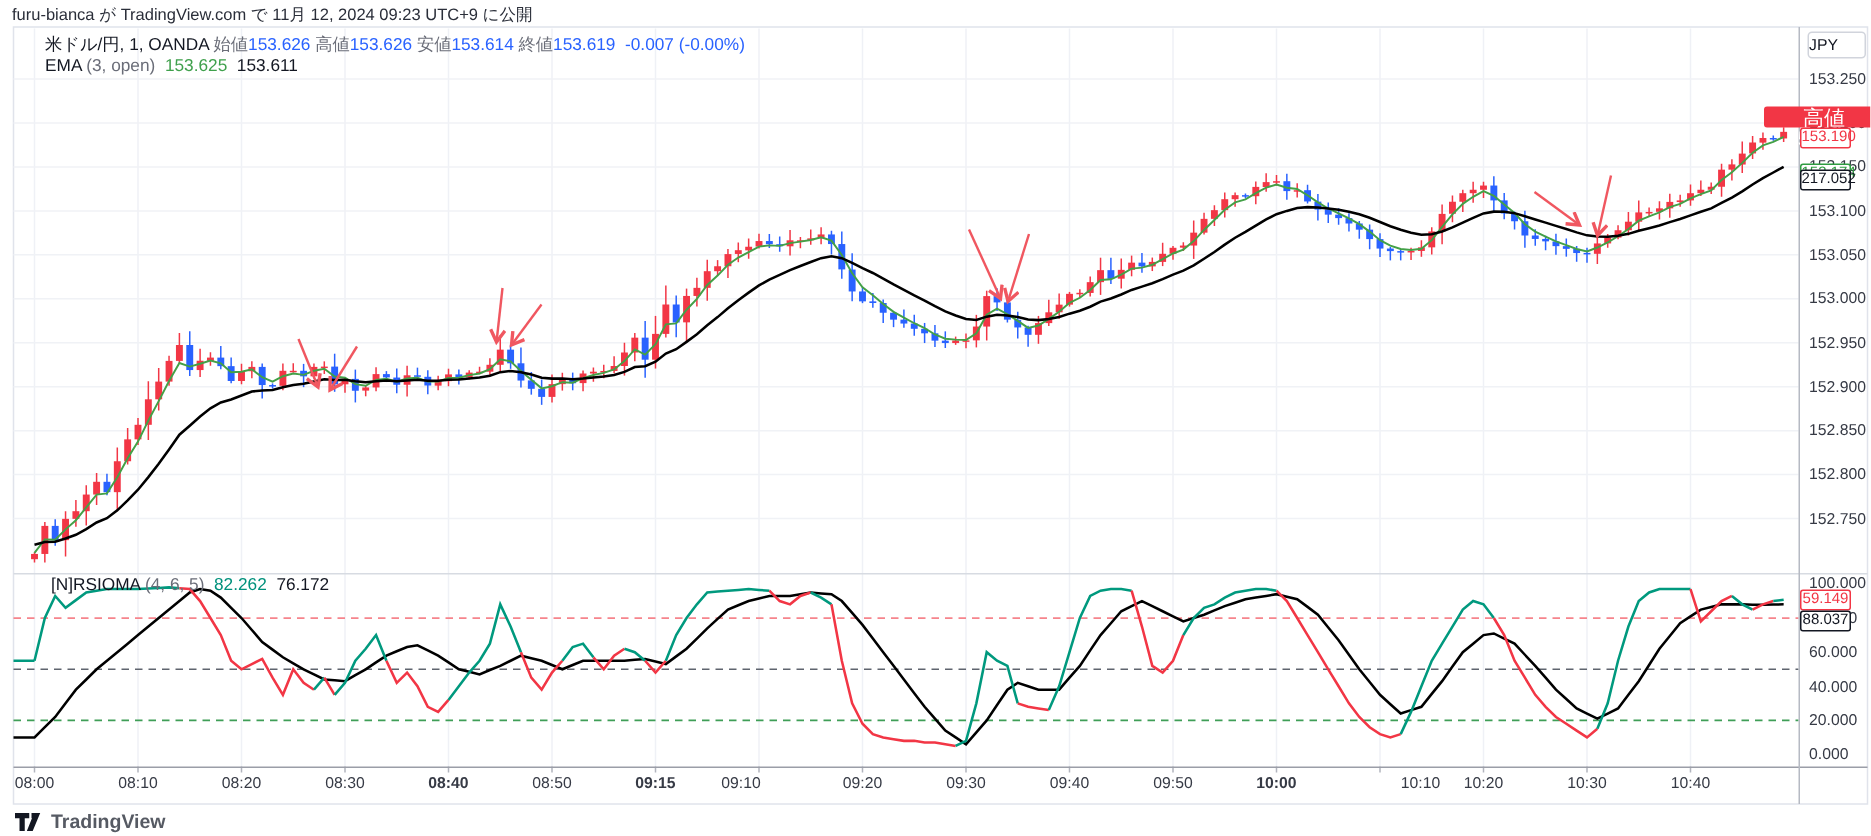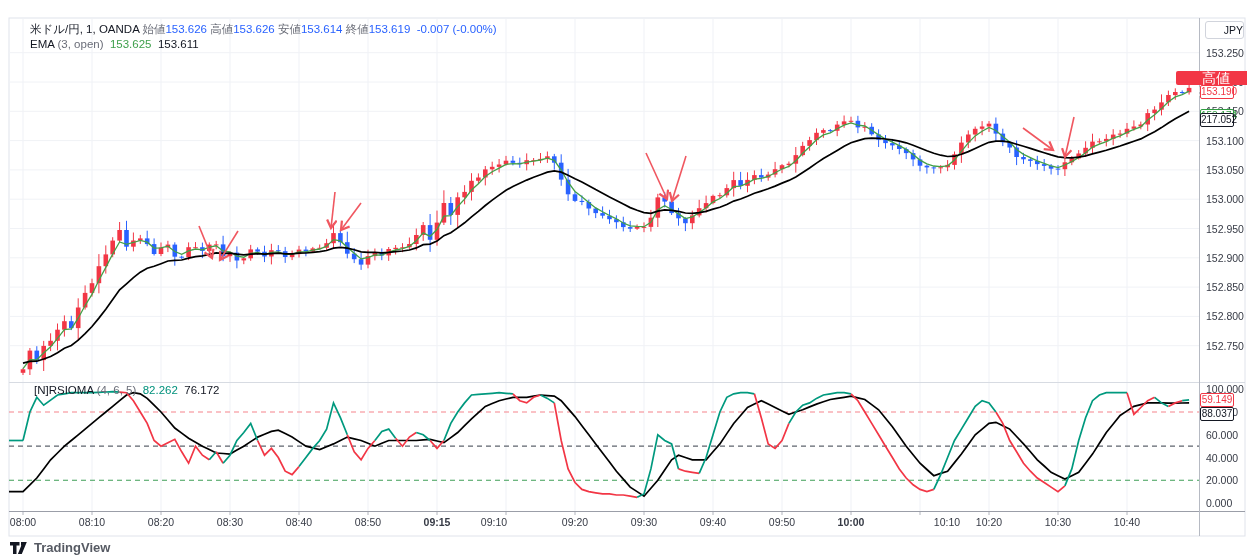--- a/index.html
+++ b/index.html
@@ -19,29 +19,30 @@
   .lg-dark{color:#131722;}
   .lg-gray{color:#6a6d78;}
   #axis-layer{position:absolute;left:0;top:0;width:1247px;height:557px;z-index:3;pointer-events:none;}
   .tick{position:absolute;left:1206px;width:44px;font-size:10.5px;color:#363a45;line-height:12px;}
   .ttick{position:absolute;top:516px;width:40px;text-align:center;font-size:10.5px;color:#363a45;}
   .badge{position:absolute;left:1200px;width:34px;height:14px;box-sizing:border-box;background:#fff;
          border:1px solid #131722;border-radius:2px;font-size:10px;line-height:12px;text-align:center;z-index:6;}
   .badge-high{left:1176px;width:80px;background:#f23645;color:#fff;border:none;line-height:14px;font-size:14px;}
   .jpy-btn{position:absolute;left:1205px;top:21px;width:39px;height:18px;box-sizing:border-box;
            border:1px solid #d1d4dc;border-radius:3px;background:#fff;font-size:10.5px;color:#131722;
-           text-align:right;line-height:16px;z-index:6;cursor:pointer;}
+           text-align:left;line-height:16px;z-index:6;cursor:pointer;}
   .footer{position:absolute;left:9px;top:540px;display:flex;align-items:center;gap:6px;z-index:5;justify-content:flex-end;}
   .footer-text{font-size:13px;font-weight:600;color:#565a63;}
 </style>
 </head>
 <body>
 
 <div class="page">
 
+  <div class="hdr"><a>furu-bianca</a><span> が </span><a>TradingView.com</a><span> で </span><span>11月 12, 2024 09:23 UTC+9 に公開</span></div>
 
   <svg id="chart-svg" width="1247" height="557">
       <defs>
         <clipPath id="cpPrice">
           <rect x="9" y="19" width="1190" height="363"></rect>
         </clipPath>
         <clipPath id="cpInd">
           <rect x="9" y="383" width="1190" height="128"></rect>
         </clipPath>
         <marker id="ah" markerWidth="8" markerHeight="8" refX="5.5" refY="3.5" orient="auto">
@@ -506,21 +507,21 @@
       <div class="tick" style="top: 383.3px;">100.000</div>
       <div class="tick" style="top: 406.04px;">80.000</div>
       <div class="tick" style="top: 428.78px;">60.000</div>
       <div class="tick" style="top: 451.52px;">40.000</div>
       <div class="tick" style="top: 474.26px;">20.000</div>
       <div class="tick" style="top: 497px;">0.000</div>
       <div class="ttick" style="left: 3px;">08:00</div>
       <div class="ttick" style="left: 72px;">08:10</div>
       <div class="ttick" style="left: 141px;">08:20</div>
       <div class="ttick" style="left: 210px;">08:30</div>
-      <div class="ttick" style="left: 279px;">08:40</div>
+      <div class="ttick" style="left: 279px; font-weight: bold;">08:40</div>
       <div class="ttick" style="left: 348px;">08:50</div>
       <div class="ttick" style="left: 417px; font-weight: 700;">09:15</div>
       <div class="ttick" style="left: 474px;">09:10</div>
       <div class="ttick" style="left: 555px;">09:20</div>
       <div class="ttick" style="left: 624px;">09:30</div>
       <div class="ttick" style="left: 693px;">09:40</div>
       <div class="ttick" style="left: 762px;">09:50</div>
       <div class="ttick" style="left: 831px; font-weight: 700;">10:00</div>
       <div class="ttick" style="left: 880px; margin-left: 47px;">10:10</div>
       <div class="ttick" style="left: 969px;">10:20</div>

